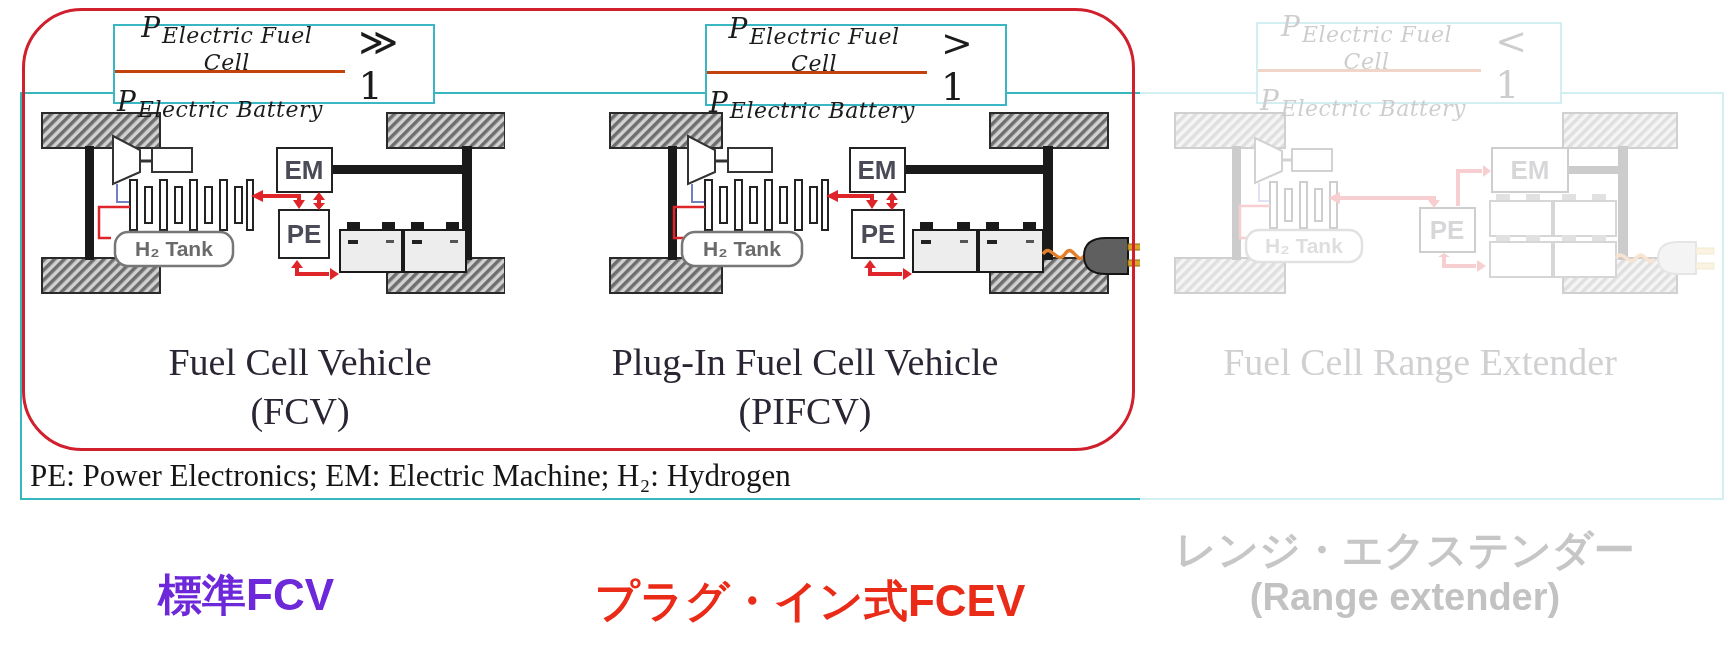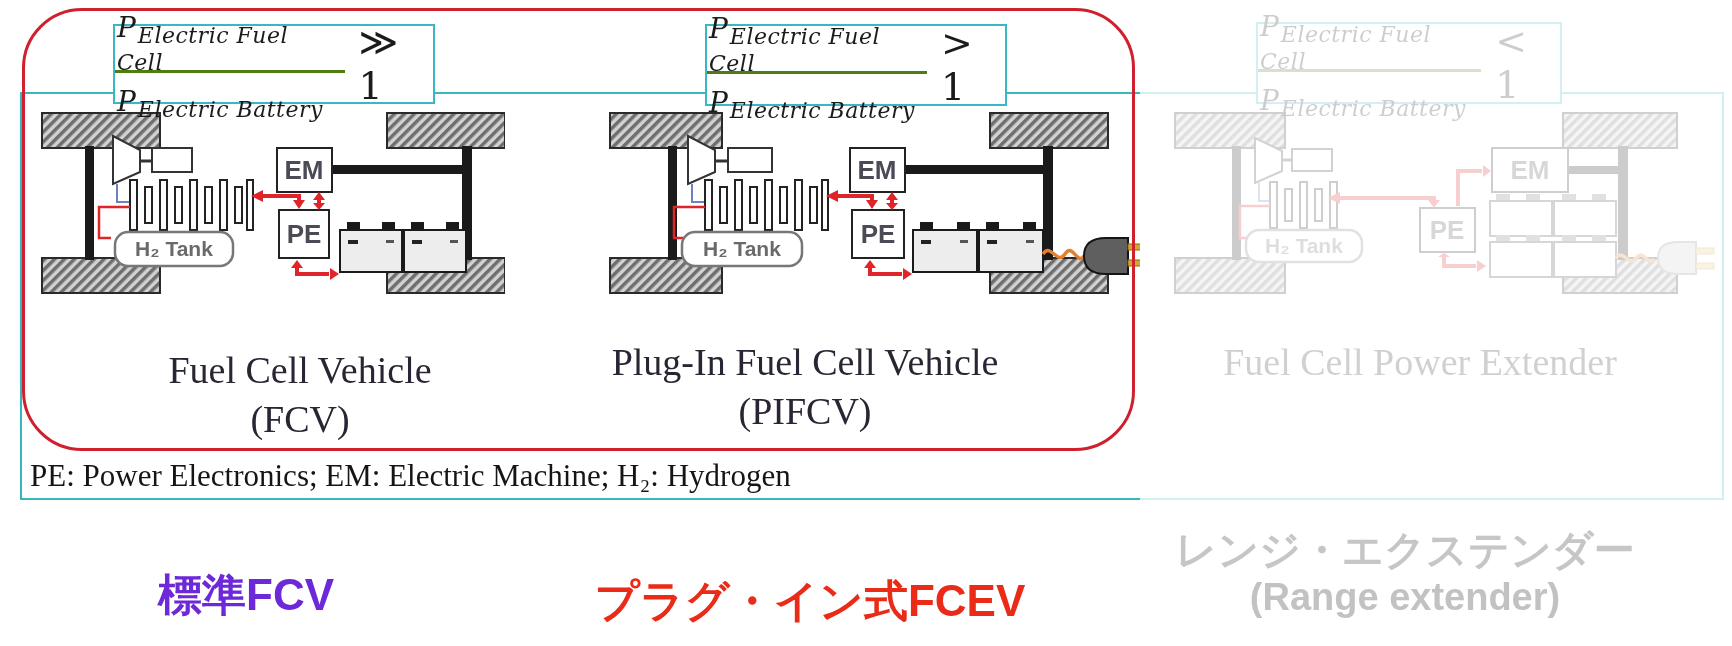--- a/index.html
+++ b/index.html
@@ -16,37 +16,37 @@
                    border:3px solid #d0202e; border-radius:60px; z-index:4; }
 
   
   .formula-box { position:absolute; border:2px solid #3ab7c4; background:#fff; z-index:5;
                  display:flex; align-items:center; justify-content:center; gap:14px;
                  font-family:"DejaVu Serif", serif; color:#1b1b1b; }
   .formula-1 { left:113px; top:24px; width:322px; height:80px; }
   .formula-2 { left:705px; top:24px; width:302px; height:82px; }
   .formula-3 { left:1256px; top:22px; width:306px; height:82px; }
   .fraction { display:inline-block; text-align:left; }
-  .frac-num { display:block; border-bottom:3px solid #4d7c0f; padding:0 8px 1px 2px; }
+  .frac-num { display:block; border-bottom:3px solid #c2410c; padding:0 8px 1px 2px;text-align:center; }
   .frac-den { display:block; padding:12px 8px 0 2px; }
   .pp   { font-style:italic; font-size:28px; }
   .psub { font-style:italic; font-size:22px; position:relative; top:6px; margin-left:2px; letter-spacing:0.5px; }
   .relation { font-size:38px; font-style:normal; }
 
   
   .vehicle-svg { position:absolute; z-index:3; }
   .svg-fcv    { left:35px;   top:108px; }
   .svg-pifcv  { left:600px;  top:108px; }
   .svg-fcrex  { left:1160px; top:108px; }
 
   
   .vtitle { position:absolute; z-index:3; text-align:center;
             font-family:"Liberation Serif", serif; font-size:38px; line-height:49px;
             color:#2a2433; }
-  .vtitle-1 { left:50px;   top:346px; width:500px; }
+  .vtitle-1 { left:50px;   top:338px; width:500px; }
   .vtitle-2 { left:555px;  top:338px; width:500px; }
   .vtitle-3 { left:1120px; top:338px; width:600px; }
 
   
   .legend { position:absolute; left:30px; top:458px; z-index:3;
             font-family:"Liberation Serif", serif; font-size:31px; color:#151515; }
 
   
   .fade-overlay { position:absolute; left:1140px; top:0; width:592px; height:512px;
                   background:rgba(255,255,255,0.78); z-index:6; }
@@ -325,21 +325,21 @@
 
   <div class="vtitle vtitle-1">
     <div>Fuel Cell Vehicle</div>
     <div>(FCV)</div>
   </div>
   <div class="vtitle vtitle-2">
     <div>Plug-In Fuel Cell Vehicle</div>
     <div>(PIFCV)</div>
   </div>
   <div class="vtitle vtitle-3">
-    <div>Fuel Cell Power Extender</div>
+    <div>Fuel Cell Range Extender</div>
   </div>
 
   <div class="legend">PE: Power Electronics; EM: Electric Machine; H₂: Hydrogen</div>
 
   <div class="fade-overlay"></div>
 
   <div class="jp-label jp-red-1">標準FCV</div>
   <div class="jp-label jp-red-2">プラグ・イン式FCEV</div>
   <div class="jp-label jp-gray">
     <div class="l1">レンジ・エクステンダー</div>

